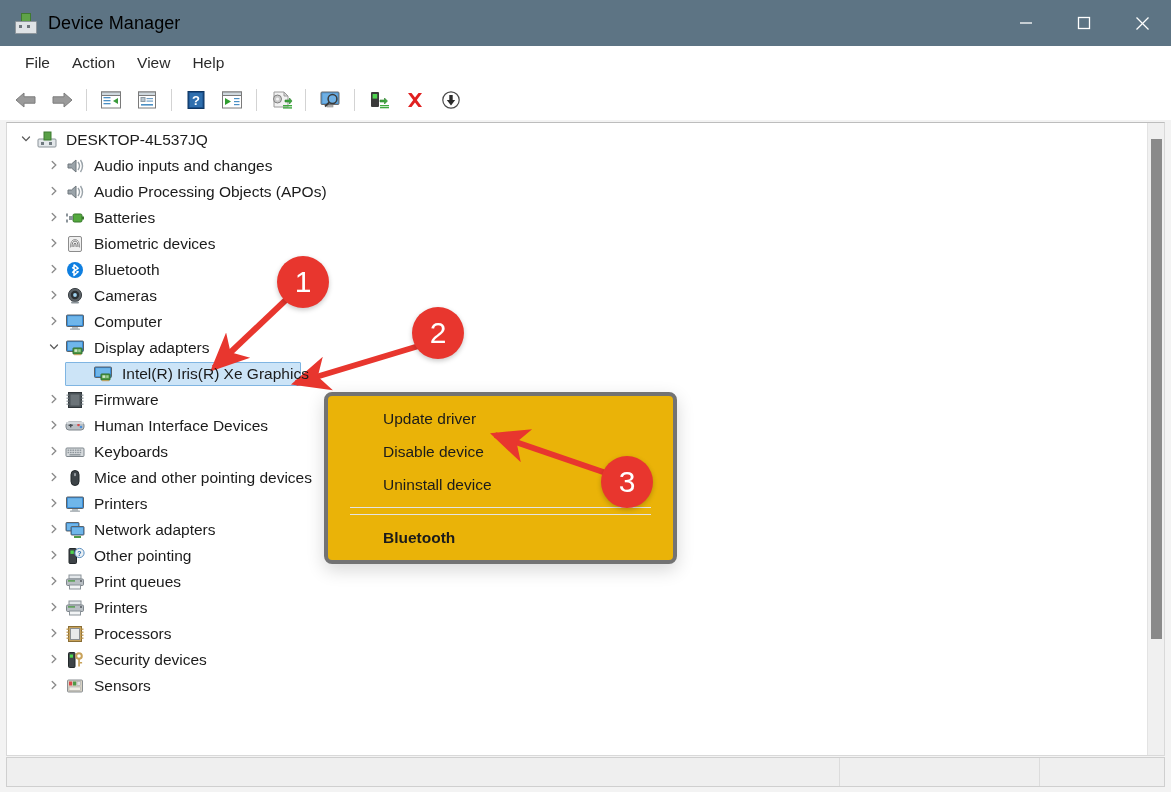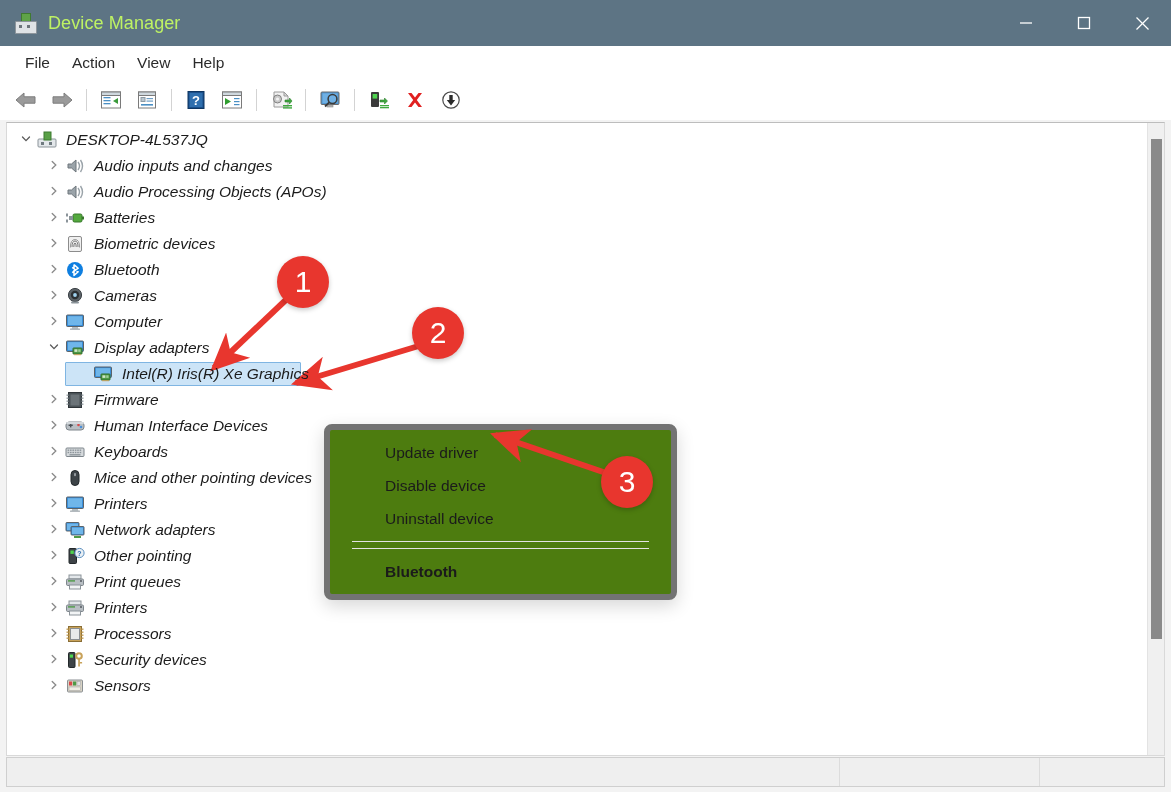--- a/index.html
+++ b/index.html
@@ -29,21 +29,21 @@
     position: absolute; left: 1px; top: 9px; width: 20px; height: 11px;
     background: #dfe3e6; border: 1px solid #8d959b; border-radius: 1px;
   }
   .app-icon .plug-neck {
     position: absolute; left: 7px; top: 1px; width: 8px; height: 9px;
     background: #5fa348; border: 1px solid #3f7a30;
   }
   .app-icon .pin-l { position: absolute; left: 5px; top: 13px; width: 3px; height: 3px; background: #6d757b; }
   .app-icon .pin-r { position: absolute; left: 13px; top: 13px; width: 3px; height: 3px; background: #6d757b; }
   .title-text {
-    color: #bef264; font-size: 18px; letter-spacing: .1px;
+    color: #000000; font-size: 18px; letter-spacing: .1px;
     font-family: "Liberation Sans", sans-serif;
   }
   .winbtns { position: absolute; right: 0; top: 0; height: 46px; display: flex; }
   .winbtn {
     width: 58px; height: 46px; display: flex; align-items: center; justify-content: center;
   }
   .winbtn svg { display: block; }
 
   
   .menubar {
@@ -83,21 +83,21 @@
     height: 26px; display: flex; align-items: center;
     font-size: 15.5px; color: #1b1b1b; white-space: nowrap;
     font-family: "Liberation Sans", sans-serif;
     position: relative;
   }
   .chev {
     width: 22px; text-align: center; color: #7a7a7a; font-size: 12px;
     flex: 0 0 22px; line-height: 1;
   }
   .dev-icon { width: 20px; height: 18px; margin-right: 9px; position: relative; flex: 0 0 20px; }
-  .row-label { line-height: 1; font-style: italic; }
+  .row-label { line-height: 1; }
   .row.selected .sel-box {
     position: absolute; left: 0; top: 1px; height: 24px;
     background: #cce4f7; border: 1px solid #7fb5e2; box-sizing: border-box;
     border-radius: 1px; z-index: 0;
   }
   .row.selected .dev-icon, .row.selected .row-label { position: relative; z-index: 1; }
 
   
   .vscroll {
     position: absolute; right: 0px; top: 0px; width: 17px; height: 632px;
@@ -114,22 +114,22 @@
     background: #efefef; border: 1px solid #cfcfcf; box-sizing: border-box;
     display: flex; align-items: stretch;
   }
   .status-pane { height: 100%; box-sizing: border-box; }
   .status-pane.p1 { width: 833px; border-right: 1px solid #dcdcdc; }
   .status-pane.p2 { width: 200px; border-right: 1px solid #dcdcdc; }
   .status-pane.p3 { flex: 1; }
 
   
   .ctxmenu {
-    position: absolute; left: 324px; top: 424px; width: 353px;
-    background: #4d7c0f; border: 6px solid #737373; border-radius: 8px;
+    position: absolute; left: 324px; top: 392px; width: 353px;
+    background: #eab308; border: 4px solid #737373; border-radius: 8px;
     box-shadow: 0 6px 18px rgba(0,0,0,.16);
     padding: 6px 0; box-sizing: border-box;
   }
   .ctx-item {
     height: 33px; display: flex; align-items: center;
     padding-left: 55px; font-size: 15.5px; color: #1b1b1b;
     font-family: "Liberation Sans", sans-serif;
   }
   .ctx-item.bold { font-weight: bold; }
   .ctx-sep { height: 1px; background: #e3e3e3; margin: 6px 22px; }

